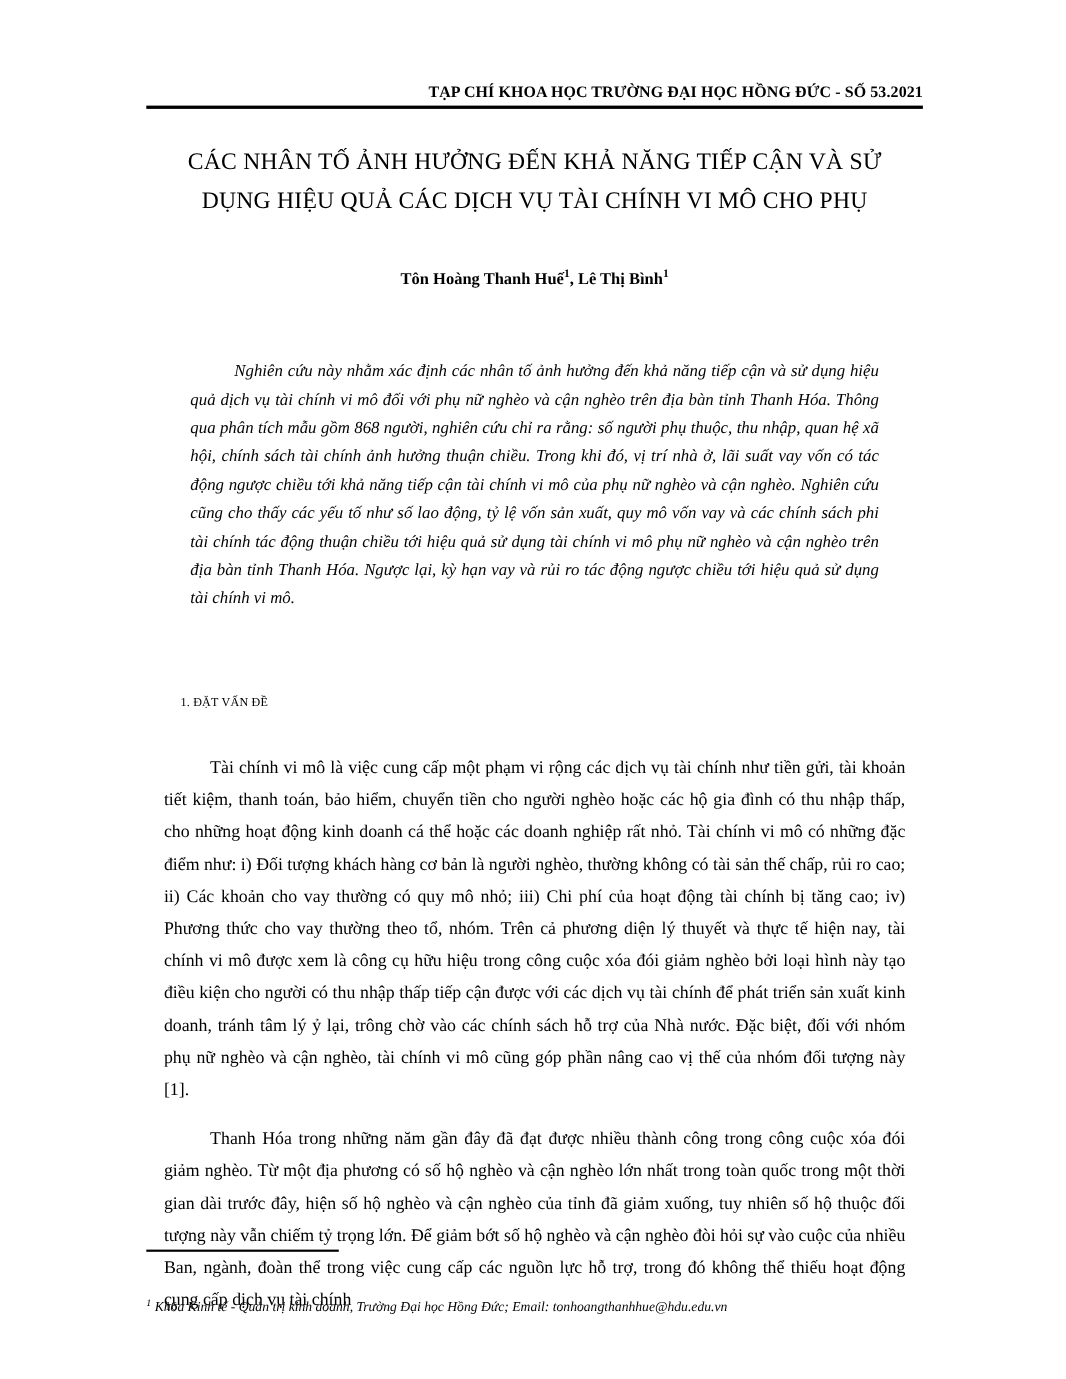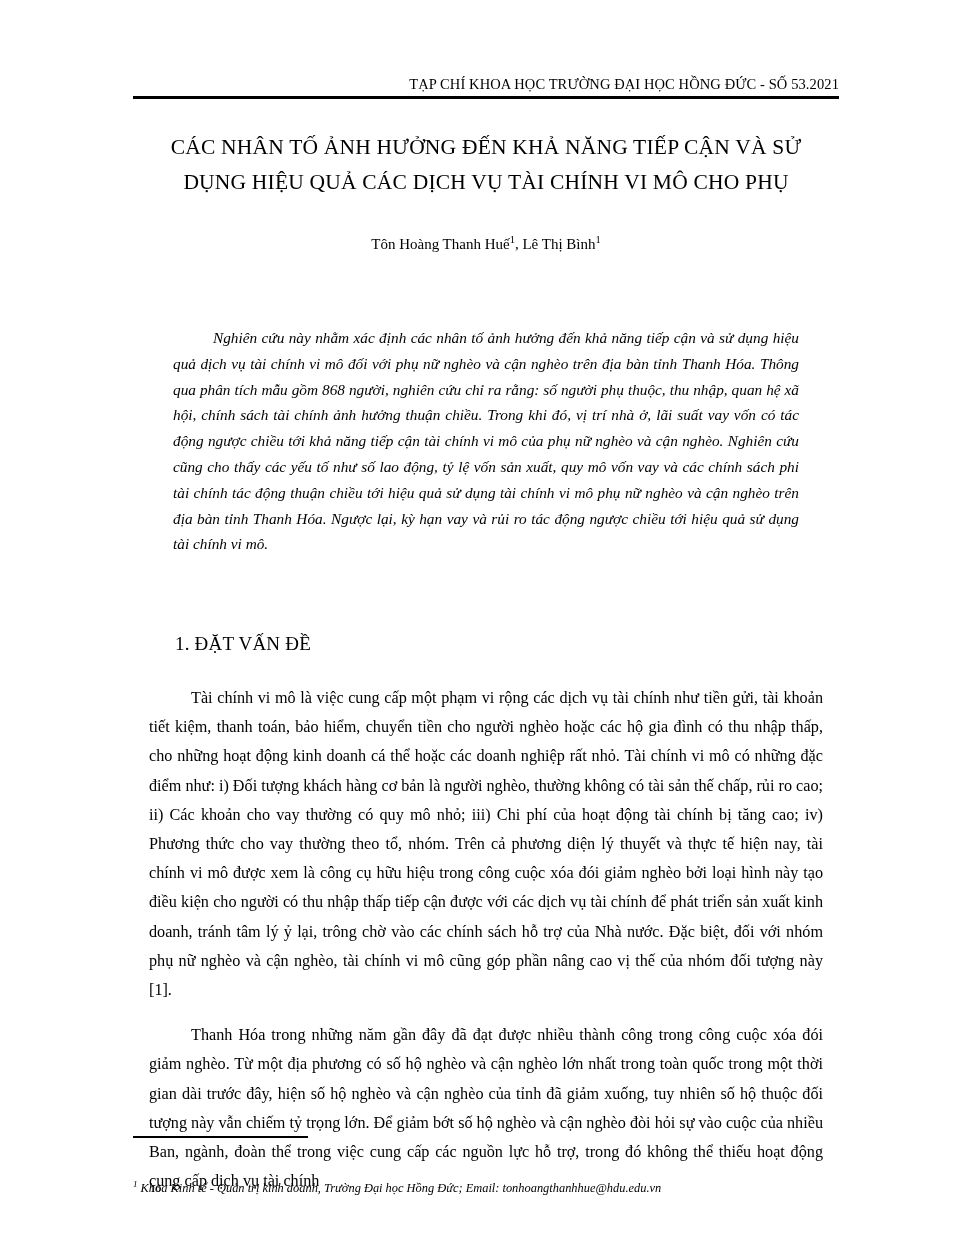--- a/index.html
+++ b/index.html
@@ -22,21 +22,21 @@
   }
 
   
   .running-header {
     position: absolute;
     left: 133px;
     top: 76px;
     width: 706px;
     text-align: right;
     font-size: 14.5px;
-    font-weight: normal;
+    font-weight: bold;
     letter-spacing: 0.1px;
     white-space: nowrap;
   }
   .header-rule {
     position: absolute;
     left: 133px;
     top: 96px;
     width: 706px;
     height: 2.6px;
     background: #000000;
@@ -53,25 +53,25 @@
     font-weight: normal;
     line-height: 35px;
     letter-spacing: 0.2px;
   }
   .title-line { display: block; }
 
   
   .authors {
     position: absolute;
     left: 133px;
-    top: 236px;
+    top: 246px;
     width: 706px;
     text-align: center;
     font-size: 15px;
-    font-weight: normal;
+    font-weight: bold;
   }
   .authors sup {
     font-size: 10.5px;
     vertical-align: super;
     line-height: 0;
   }
 
   
   .abstract-heading {
     position: absolute;
@@ -110,24 +110,24 @@
     text-indent: 40px;
   }
   .keywords .kw-label {
     font-weight: bold;
     font-style: normal;
   }
 
   
   .section-heading {
     position: absolute;
-    left: 175px;
+    left: 164px;
     top: 633px;
     width: 626px;
-    font-size: 19px;
+    font-size: 11px;
     letter-spacing: 0.2px;
   }
 
   
   .body-text {
     position: absolute;
     left: 133px;
     top: 668px;
     width: 706px;
     font-size: 16.2px;

